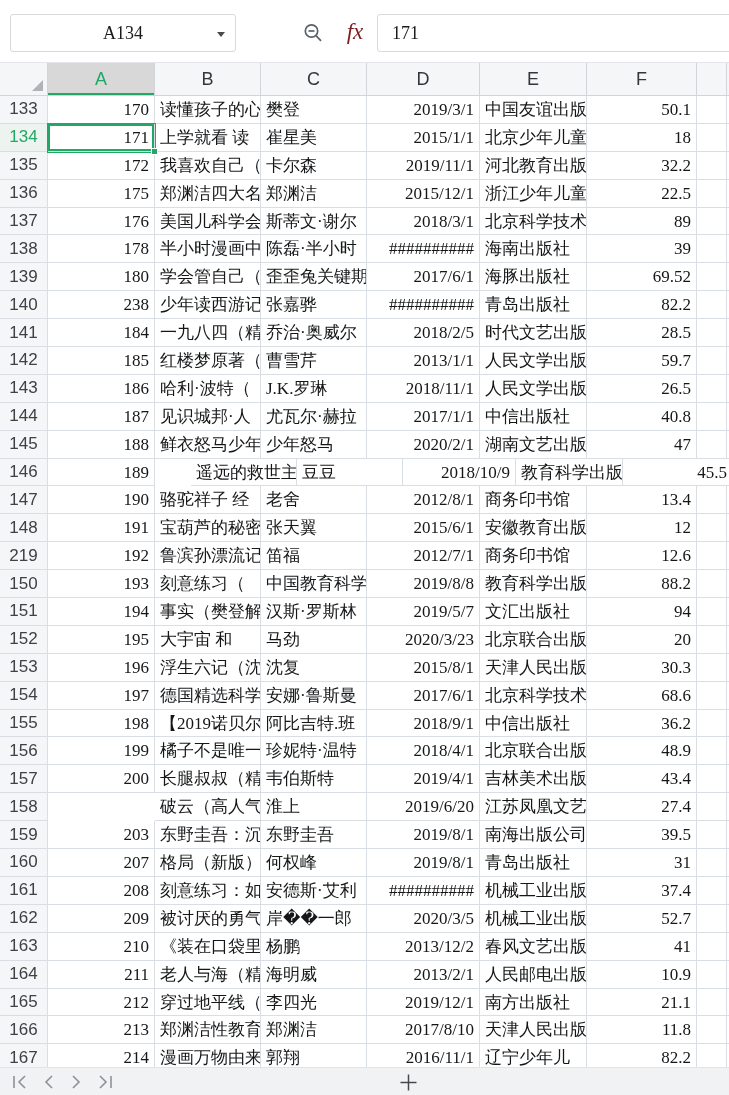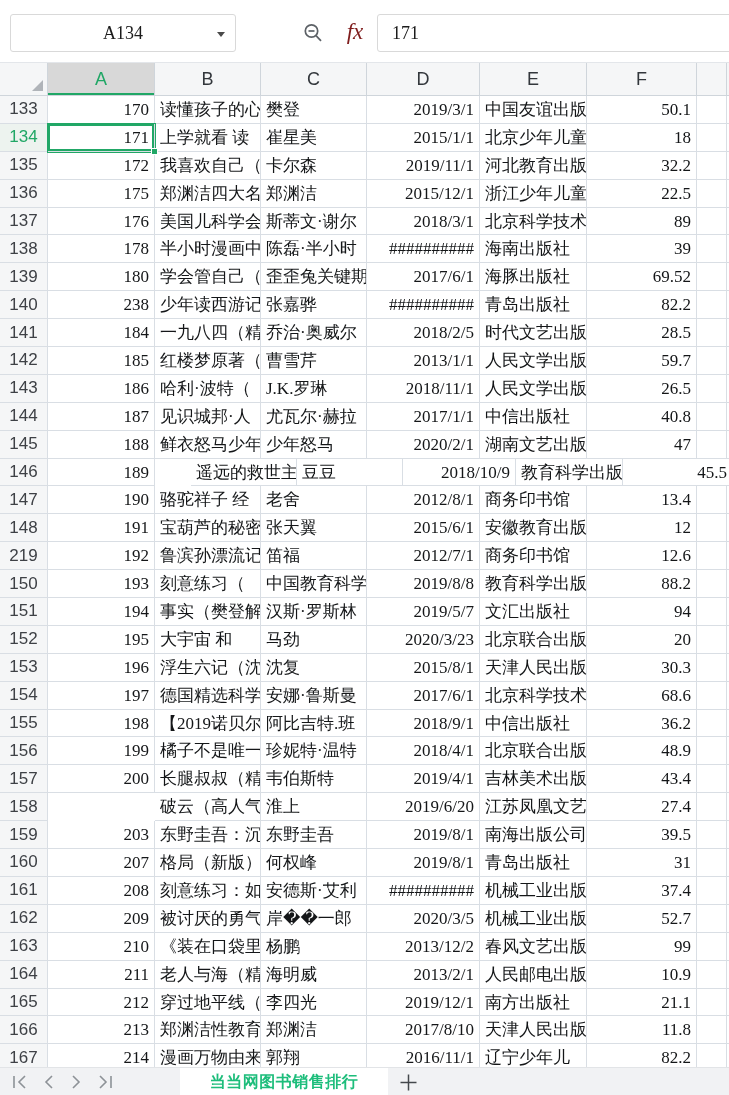--- a/index.html
+++ b/index.html
@@ -938,21 +938,21 @@
         <div class="cell" style="width: 106px;">
           <span class="t">杨鹏</span>
         </div>
         <div class="cell" style="width: 113px;">
           <span class="t num">2013/12/2</span>
         </div>
         <div class="cell" style="width: 107px;">
           <span class="t">春风文艺出版</span>
         </div>
         <div class="cell" style="width: 110px;">
-          <span class="t num">99</span>
+          <span class="t num">41</span>
         </div>
         <div class="cell" style="width: 30px;">
           <span class="t"></span>
         </div>
         <div class="cell" style="width: 45px;">
           <span class="t"></span>
         </div>
       </div>
       <div class="row">
         <div class="rh">164</div>
@@ -1074,23 +1074,20 @@
           <polyline points="10,1 4,7 10,13"></polyline>
         </svg>
       <svg width="14" height="14" viewBox="0 0 14 14" fill="none" stroke="#8d9297" stroke-width="1.6">
           <polyline points="4,1 10,7 4,13"></polyline>
         </svg>
       <svg width="17" height="14" viewBox="0 0 17 14" fill="none" stroke="#8d9297" stroke-width="1.6">
           <polyline points="4,1 10,7 4,13"></polyline>
           <line x1="15" y1="1" x2="15" y2="13"></line>
         </svg>
     </div>
-    <div class="sheet-tab">
-      <span>当当网图书销售排行</span>
-    </div>
     <div class="add-sheet">
       <svg width="17" height="17" viewBox="0 0 17 17" fill="none" stroke="#44484c" stroke-width="1.5">
           <line x1="8.5" y1="0.5" x2="8.5" y2="16.5"></line>
           <line x1="0.5" y1="8.5" x2="16.5" y2="8.5"></line>
         </svg>
     </div>
   </div>
 
 </div>
 

